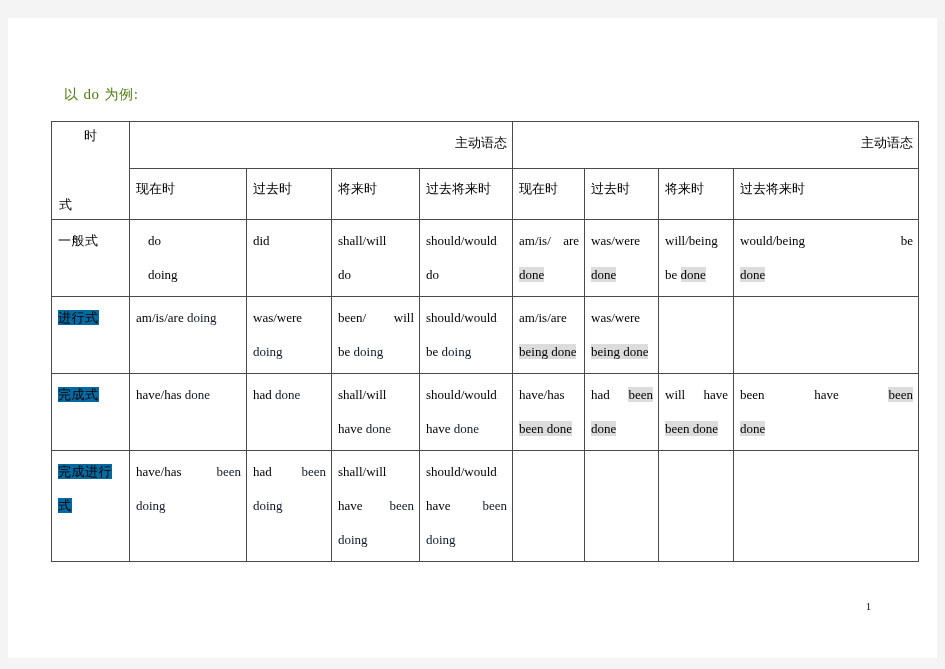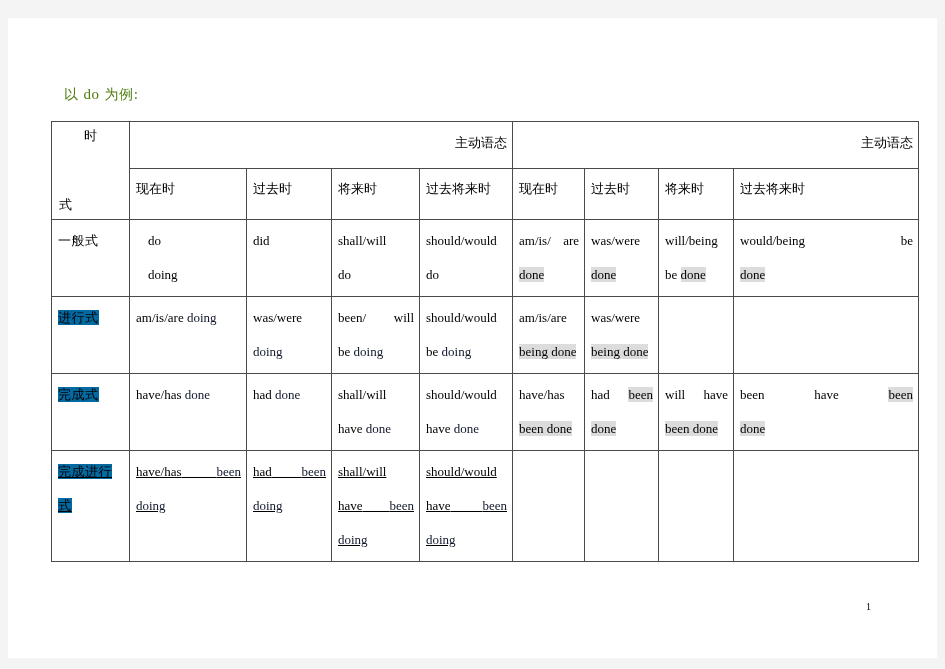--- a/index.html
+++ b/index.html
@@ -274,21 +274,21 @@
               </td>
               <td class="cell">
                 <p class="stretch"><span>will</span> <span>have</span> </p>
                 <p><span class="hl">been  done</span> </p>
               </td>
               <td class="cell">
                 <p class="stretch"><span>been</span> <span>have</span> <span class="hl">been</span> </p>
                 <p><span class="hl">done</span> </p>
               </td>
             </tr>
-            <tr style="height: 107px; text-decoration: underline;">
+            <tr style="height: 107px;">
               <td class="row-label"><span class="lbl-hl">完成进行式</span></td>
               <td class="cell">
                 <p class="stretch"><span>have/has</span> <span class="red">been</span> </p>
                 <p><span class="red">doing</span> </p>
               </td>
               <td class="cell">
                 <p class="stretch"><span>had</span> <span class="red">been</span> </p>
                 <p><span class="red">doing</span> </p>
               </td>
               <td class="cell">

